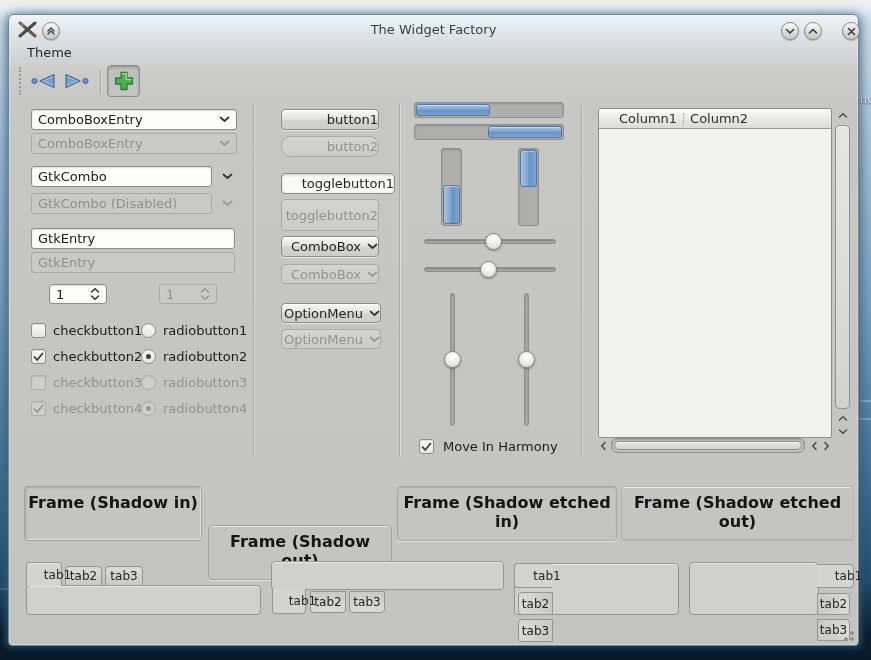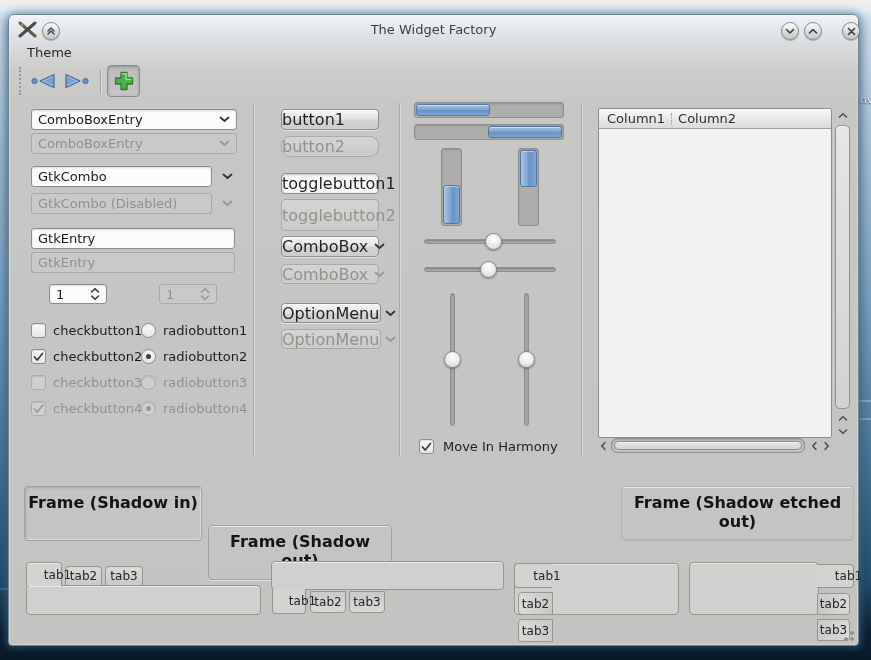--- a/index.html
+++ b/index.html
@@ -37,23 +37,23 @@
   .toolbtn { position:absolute; display:flex; align-items:center; justify-content:center; border-radius:4px; }
   .toolbtn.active { background:linear-gradient(180deg,#bcbcba,#c6c6c4); border:1px solid #8d8d8b; box-shadow:inset 0 1px 3px rgba(0,0,0,.25); }
 
   
   .entry {
     position:absolute; background:#fcfcfb; border:1px solid #8d8d8b; border-radius:3px;
     box-shadow:inset 0 1px 2px rgba(0,0,0,.14); padding:0 6px; display:flex; align-items:center; font-size:13px; color:#1a1a1a;
   }
   .entry.dis { background:#c9c9c7; border-color:#a9a9a7; color:#90908e; box-shadow:none; }
   .btn {
-    position:absolute; display:flex; align-items:center; justify-content:flex-start; gap:6px;
+    position:absolute; display:flex; align-items:center; justify-content:flex-end; gap:6px;
     background:linear-gradient(180deg,#f8f8f6,#e4e4e2 45%,#d3d3d1 55%,#cdcdcb);
-    border:1px solid #8d8d8b; border-radius:4px; font-size:16px; color:#1f2123;
+    border:1px solid #8d8d8b; border-radius:4px; font-size:13px; color:#1f2123;
     box-shadow:0 1px 0 rgba(255,255,255,.55), inset 0 1px 0 rgba(255,255,255,.85);
   }
   .btn.dis { background:linear-gradient(180deg,#d4d4d2,#cbcbc9); border-color:#a9a9a7; color:#92928f; box-shadow:none; }
   .btn.toggled { background:#fafaf8; box-shadow:inset 0 1px 3px rgba(0,0,0,.22); }
   .chev { flex:0 0 auto; }
 
   
   .ckbox {
     position:absolute; width:15px; height:15px; border:1px solid #8d8d8b; border-radius:3px;
     background:linear-gradient(180deg,#fbfbfa,#e6e6e4); box-shadow:inset 0 1px 1px rgba(0,0,0,.1);
@@ -271,21 +271,21 @@
     </div>
   <span class="cklabel dis" style="left:154px; top:386px;">radiobutton4</span>
 
   <div class="btn" style="left:272px; top:94px; width:98px; height:21px;">
       <span>button1</span>
     </div>
   <div class="btn dis" style="left:272px; top:121px; width:98px; height:21px;border-radius:9px;">
       <span>button2</span>
     </div>
 
-  <div class="btn toggled" style="left:272px; top:158px; width:98px; height:21px;">
+  <div class="btn toggled" style="left:272px; top:158px; width:114px; height:21px;">
       <span>togglebutton1</span>
     </div>
   <div class="btn dis" style="left:272px; top:184px; width:98px; height:32px;">
       <span>togglebutton2</span>
     </div>
 
   <div class="btn" style="left:272px; top:221px; width:98px; height:21px;">
     <span>ComboBox</span>
     <svg class="chev" width="11" height="7" viewBox="0 0 11 7">
         <path d="M1.5 1.5 L5.5 5 L9.5 1.5" stroke="#2e3236" stroke-width="1.7" fill="none" stroke-linecap="round"></path>
@@ -337,21 +337,21 @@
 
   <div class="ckbox" style="left:410px; top:424px;">
     <svg width="11" height="10" viewBox="0 0 11 10">
         <path d="M1.5 5 L4.2 8 L9.5 1.5" stroke="#3a3e42" stroke-width="1.8" fill="none" stroke-linecap="round" stroke-linejoin="round"></path>
       </svg>
   </div>
   <span class="cklabel" style="left:434px; top:424px;">Move In Harmony</span>
 
   <div class="tree" style="left:589px; top:93px; width:234px; height:330px;">
     <div class="tree-header">
-      <span style="padding-left:8px;">Column1</span>
+      <span style="padding-left:20px;">Column1</span>
       <span class="hdr-sep"></span>
       <span>Column2</span>
     </div>
   </div>
 
   <div class="stepper" style="left:826px; top:94px; width:16px; height:12px;">
     <svg width="10" height="7" viewBox="0 0 10 7">
         <path d="M1.5 5 L5 1.8 L8.5 5" stroke="#4a4e52" stroke-width="1.5" fill="none" stroke-linecap="round"></path>
       </svg>
   </div>
@@ -384,20 +384,23 @@
         <path d="M2 1.5 L5.2 5 L2 8.5" stroke="#4a4e52" stroke-width="1.5" fill="none" stroke-linecap="round"></path>
       </svg>
   </div>
 
   <div class="frame f-in" style="left:15px; top:471px; width:178px; height:55px;">
     <div class="flabel">Frame (Shadow in)</div>
   </div>
   <div class="frame f-out" style="left:199px; top:471px; width:184px; height:55px;">
     <div class="flabel">Frame (Shadow out)</div>
   </div>
+  <div class="frame f-ein" style="left:388px; top:471px; width:220px; height:55px;">
+    <div class="flabel">Frame (Shadow etched in)</div>
+  </div>
   <div class="frame f-eout" style="left:612px; top:471px; width:233px; height:55px;">
     <div class="flabel">Frame (Shadow etched out)</div>
   </div>
 
   <div class="nbpanel" style="left:17px; top:570px; width:235px; height:30px;"></div>
   <div class="tab t-top active" style="left:17px; top:547px; width:36px; height:24px;">
       <span>tab1</span>
     </div>
   <div class="tab t-top" style="left:56px; top:551px; width:37px; height:20px;">
       <span>tab2</span>

